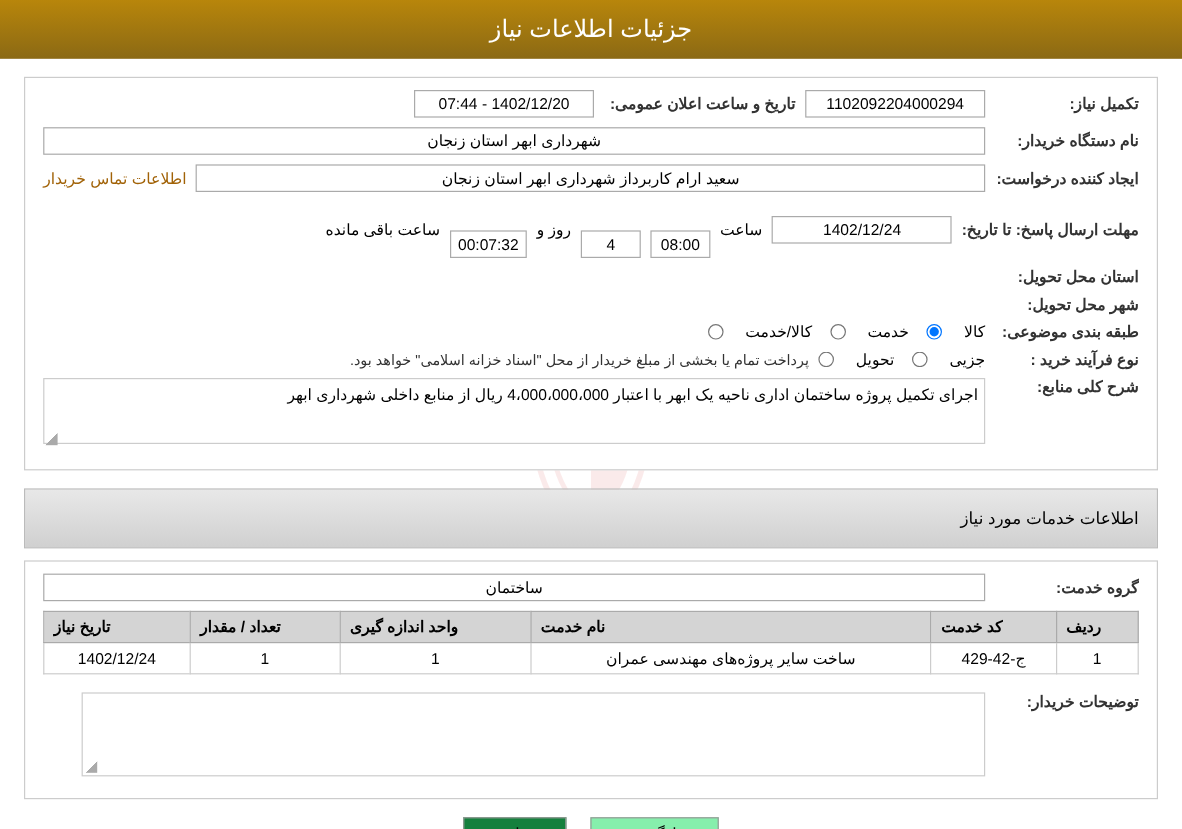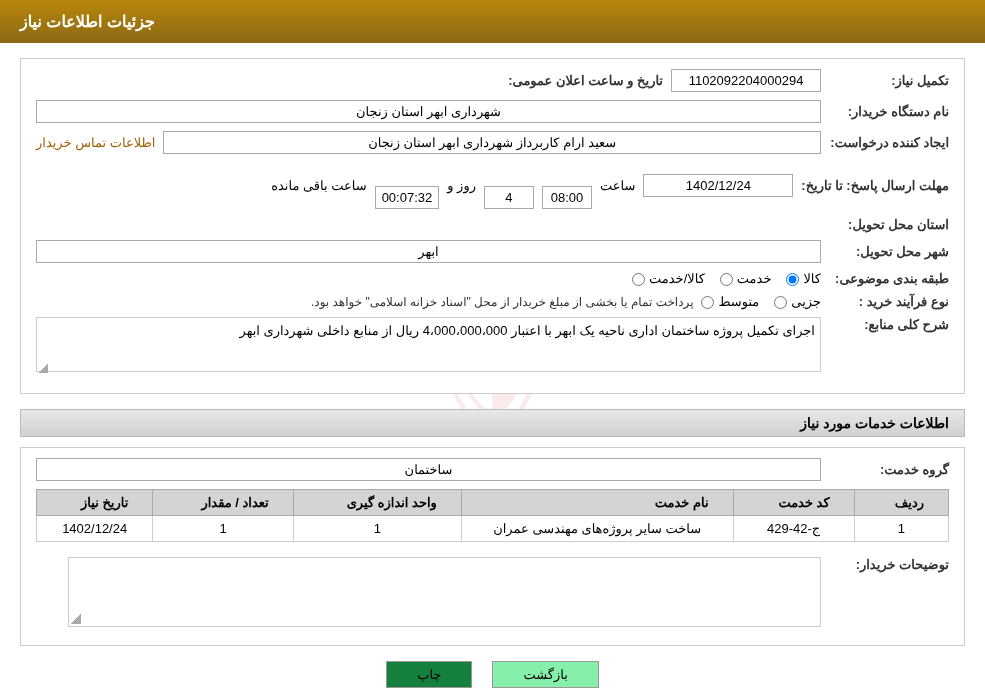--- a/index.html
+++ b/index.html
@@ -11,24 +11,24 @@
     }
     .page-container {
       max-width: 985px;
       margin: 0 auto;
       background: #fff;
       padding-bottom: 20px;
     }
     .header-bar {
       background: linear-gradient(to bottom, #b8860b, #8b6914);
       color: #fff;
-      text-align: left;
+      text-align: center;
       padding: 12px 20px;
-      font-size: 16px;
-      font-weight: bold;
+      font-size: 20px;
+      font-weight: normal;
     }
     .content-area {
       padding: 15px 20px;
     }
     .form-section {
       border: 1px solid #ccc;
       background: #fff;
       padding: 10px 15px;
       margin-bottom: 15px;
     }
@@ -58,55 +58,55 @@
     .value-box.medium { min-width: 150px; }
     .link-blue { color: #a16207; text-decoration: none; cursor: pointer; }
     .radio-group {
       display: flex;
       gap: 15px;
       align-items: center;
       flex-direction: row-reverse;
     }
     .radio-item {
       display: flex;
-      align-items: flex-end;
-      gap: 4px;
+      align-items: center;
+      gap: 18px;
     }
     .radio-item input { cursor: pointer; }
     .description-box {
       border: 1px solid #ccc;
       background: #fff;
       padding: 8px;
       min-height: 55px;
       width: 100%;
       direction: rtl;
       text-align: right;
       font-size: 13px;
       resize: none;
     }
     .section-title {
       background: linear-gradient(to bottom, #e8e8e8, #d0d0d0);
       border: 1px solid #bbb;
-      padding: 5px 15px;
-      font-weight: bold;
+      padding: 16px 15px;
+      font-weight: normal;
       font-size: 14px;
       text-align: right;
       margin-bottom: 10px;
     }
     .services-table {
       width: 100%;
       border-collapse: collapse;
       margin-bottom: 15px;
       direction: rtl;
     }
     .services-table th {
       background: #d4d4d4;
       border: 1px solid #aaa;
-      padding: 5px 24px;
-      text-align: right;
+      padding: 5px 8px;
+      text-align: left;
       font-weight: bold;
     }
     .services-table td {
       border: 1px solid #ccc;
       padding: 5px 8px;
       text-align: center;
       background: #fff;
     }
     .services-table tr:nth-child(even) td { background: #f9f9f9; }
     .buttons-row {
@@ -187,20 +187,21 @@
     <div class="shield-watermark">🛡</div>
 
     <div class="content-over">
 
       <div class="form-section">
 
         <div class="form-row">
           <span class="label">تکمیل نیاز:</span>
           <div class="value-box medium">1102092204000294</div>
           <span class="label" style="min-width:160px;">تاریخ و ساعت اعلان عمومی:</span>
+          <div class="value-box medium">1402/12/20 - 07:44</div>
         </div>
 
         <div class="form-row">
           <span class="label">نام دستگاه خریدار:</span>
           <div class="value-box wide">شهرداری ابهر استان زنجان</div>
         </div>
 
         <div class="form-row">
           <span class="label">ایجاد کننده درخواست:</span>
           <div class="value-box wide">سعید ارام کاربرداز  شهرداری ابهر استان زنجان</div>
@@ -217,21 +218,20 @@
           <div class="small-box">00:07:32</div>
           <span>ساعت باقی مانده</span>
         </div>
 
         <div class="form-row">
           <span class="label">استان محل تحویل:</span>
         </div>
 
         <div class="form-row">
           <span class="label">شهر محل تحویل:</span>
-          <div class="value-box wide">ابهر</div>
         </div>
 
         <div class="form-row">
           <span class="label">طبقه بندی موضوعی:</span>
           <div class="radio-group">
             <div class="radio-item">
               <span>کالا/خدمت</span>
               <input type="radio" name="category" style="">
             </div>
             <div class="radio-item">
@@ -242,21 +242,21 @@
               <span>کالا</span>
               <input type="radio" name="category" checked="" style="">
             </div>
           </div>
         </div>
 
         <div class="form-row">
           <span class="label">نوع فرآیند خرید :</span>
           <div class="radio-group">
             <div class="radio-item">
-              <span>متوسط</span>
+              <span>تحویل</span>
               <input type="radio" name="purchase_type" style="">
             </div>
             <div class="radio-item">
               <span>جزیی</span>
               <input type="radio" name="purchase_type" style="">
             </div>
           </div>
           <span class="notice-text">پرداخت تمام یا بخشی از مبلغ خریدار از محل "اسناد خزانه اسلامی" خواهد بود.</span>
         </div>
 

